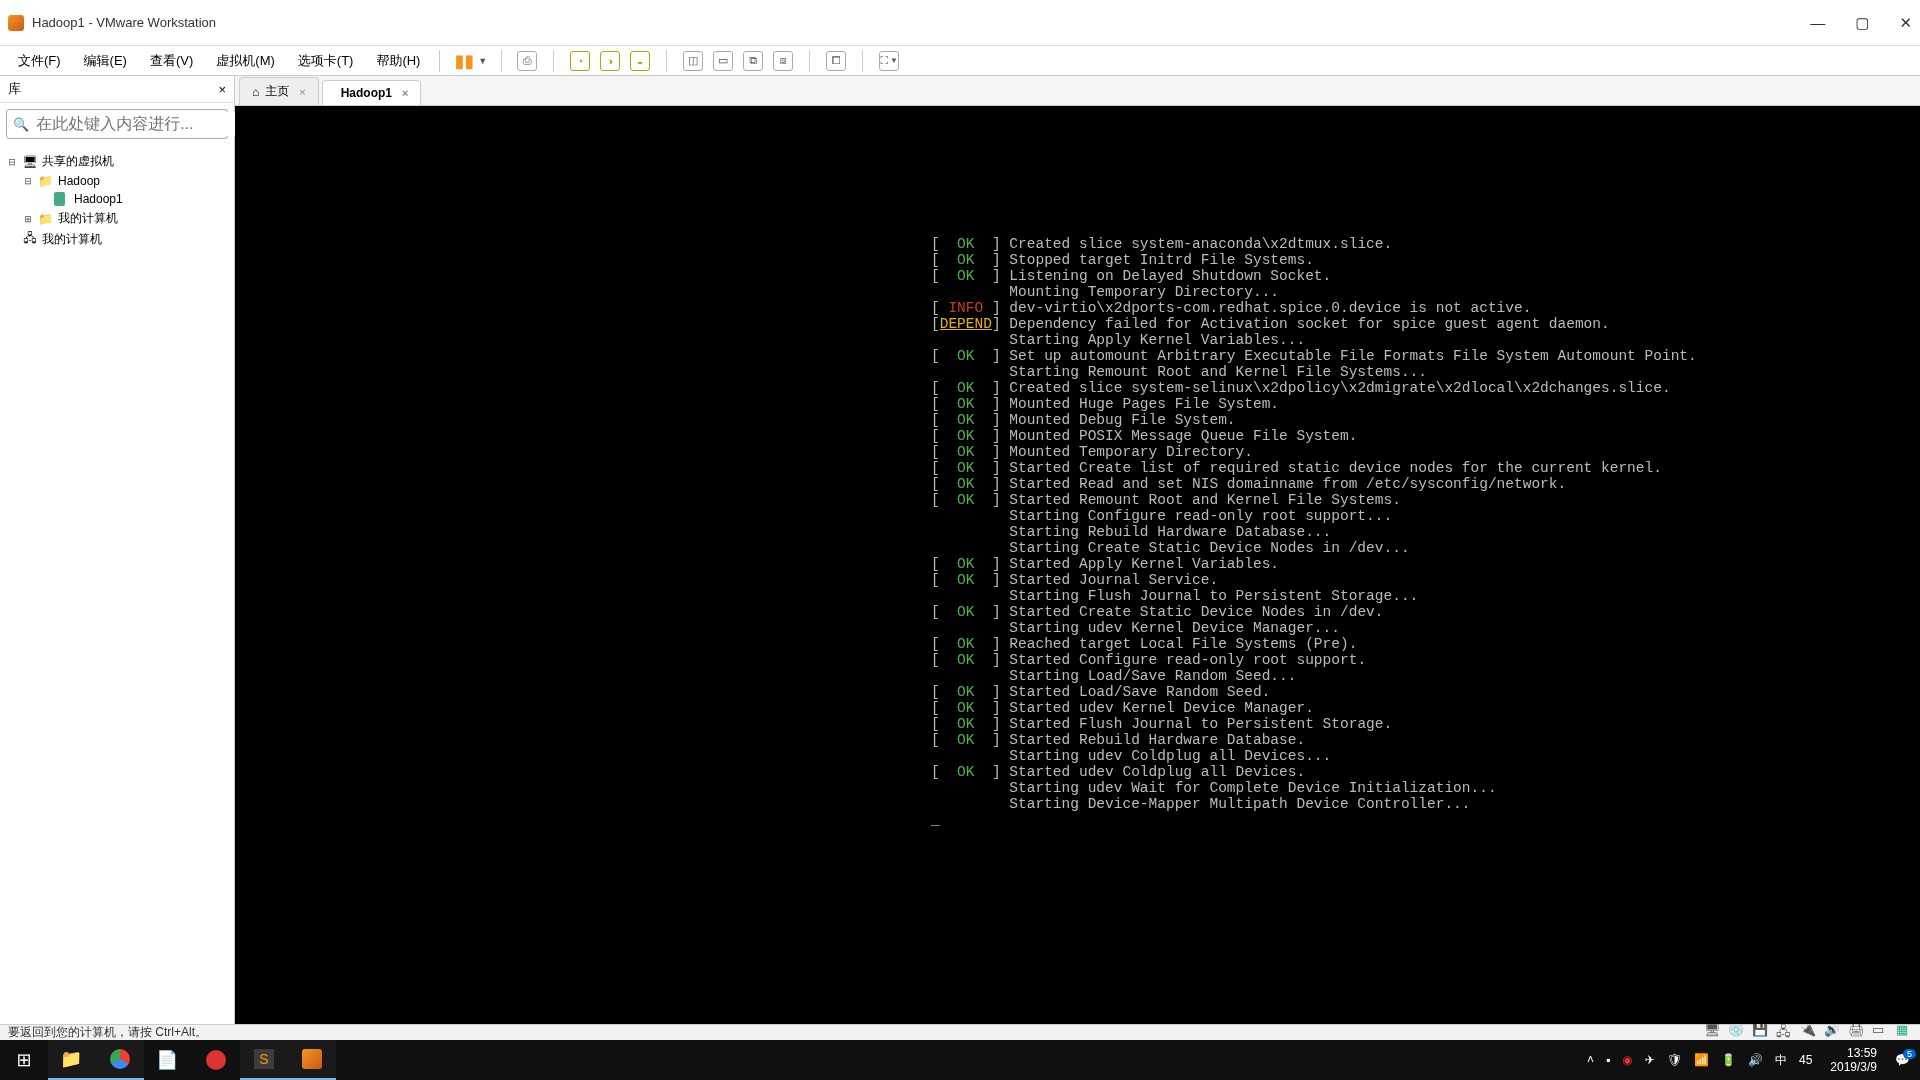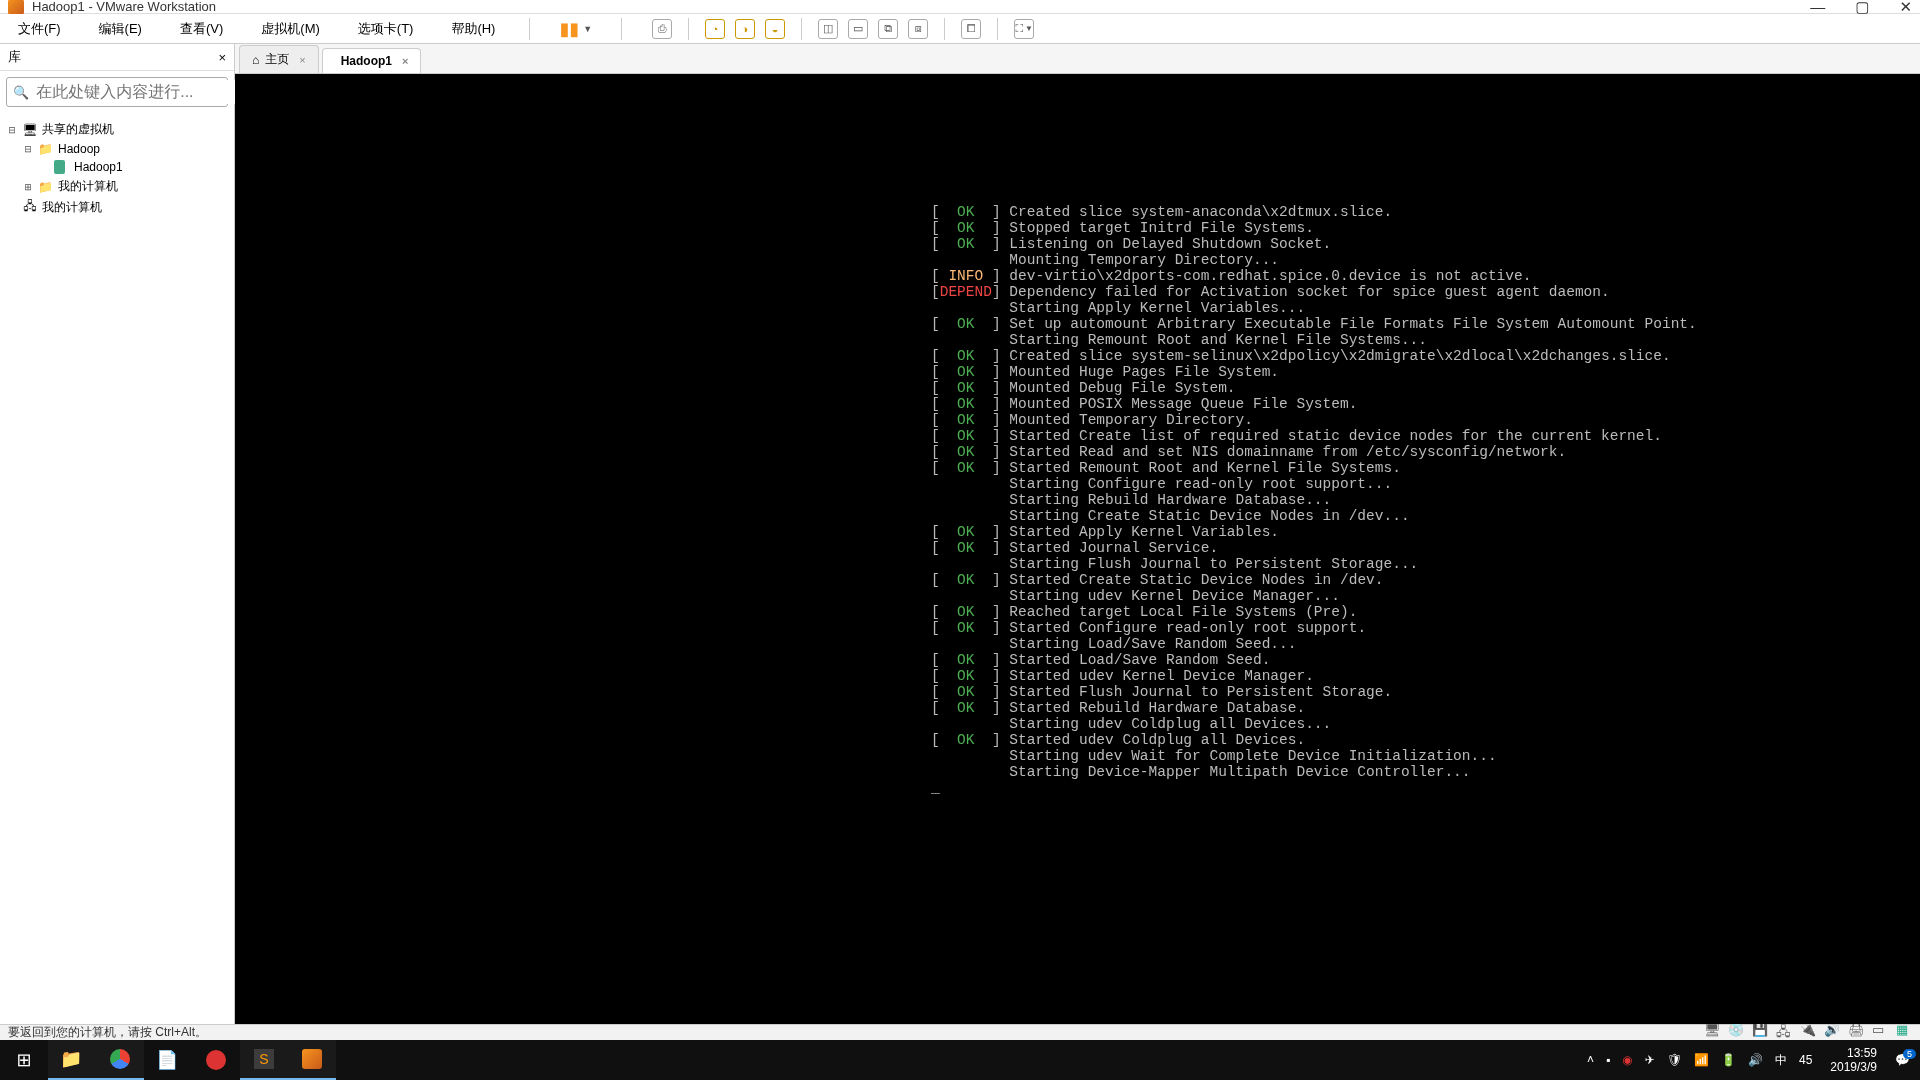--- a/index.html
+++ b/index.html
@@ -7,21 +7,21 @@
   font-family: "Segoe UI", "Microsoft YaHei", sans-serif;
   font-size: 12px;
   background: #fff;
   width: 1920px;
   height: 1080px;
   overflow: hidden;
   display: flex;
   flex-direction: column;
 }
 .titlebar {
-  height: 14px;
+  height: 46px;
   display: flex;
   align-items: center;
   padding: 0 8px;
   background: #fff;
   border-bottom: 1px solid #ddd;
 }
 .titlebar .app-icon {
   width: 16px; height: 16px;
   background: linear-gradient(135deg,#f7941e,#c85a1a);
   border-radius: 3px;
@@ -30,21 +30,21 @@
 .titlebar .title { font-size: 13px; color: #333; }
 .titlebar .win-controls { margin-left: auto; display: flex; gap: 30px; }
 .titlebar .win-controls span { font-size: 15px; color: #333; cursor: pointer; }
 .menubar {
   height: 30px;
   display: flex;
   align-items: center;
   padding: 0 8px;
   background: #fff;
   border-bottom: 1px solid #ccc;
-  gap: 18px;
+  gap: 3px;
 }
 .menubar .item { padding: 4px 10px; font-size: 13px; cursor: pointer; }
 .menubar .sep { width: 1px; height: 22px; background: #ccc; margin: 0 6px; }
 .toolbar-icons { display: flex; align-items: center; gap: 10px; padding: 0 6px; }
 .toolbar-icons .ti {
   width: 20px; height: 20px; display: flex; align-items: center; justify-content: center;
   border: 1px solid #aaa; border-radius: 3px; font-size: 11px; color: #555; cursor: pointer;
 }
 .pause-btn {
   color:#f7941e; font-size:18px; padding:0 5px; cursor:pointer; display:flex; align-items:center;
@@ -107,22 +107,22 @@
   flex: 1; background: #000; color: #bbb;
   font-family: "Consolas","Courier New",monospace;
   font-size: 14.5px; line-height: 16px;
   padding: 130px 0 0 16px;
   overflow: hidden;
   white-space: pre;
   position: relative;
 }
 .vm-console .line { padding-left: 680px; }
 .vm-console .ok { color: #4caf50; }
-.vm-console .info { color: #fdba74; }
-.vm-console .depend { color: #ef4444; }
+.vm-console .info { color: #c2410c; }
+.vm-console .depend { color: #eab308; text-decoration: underline; }
 .vm-console .cursor { color:#bbb; }
 .statusbar {
   height: 16px; background: #f2f2f2; border-top: 1px solid #ccc;
   display: flex; align-items: center; padding: 0 8px; font-size: 12px; color: #333;
 }
 .statusbar .right-icons { margin-left: auto; display: flex; gap: 8px; }
 .statusbar .ri { width:16px; font-size:13px; color:#555; cursor:pointer; }
 .taskbar {
   height: 40px; background: #101010; display: flex; align-items: center;
   padding: 0; color: #fff;

